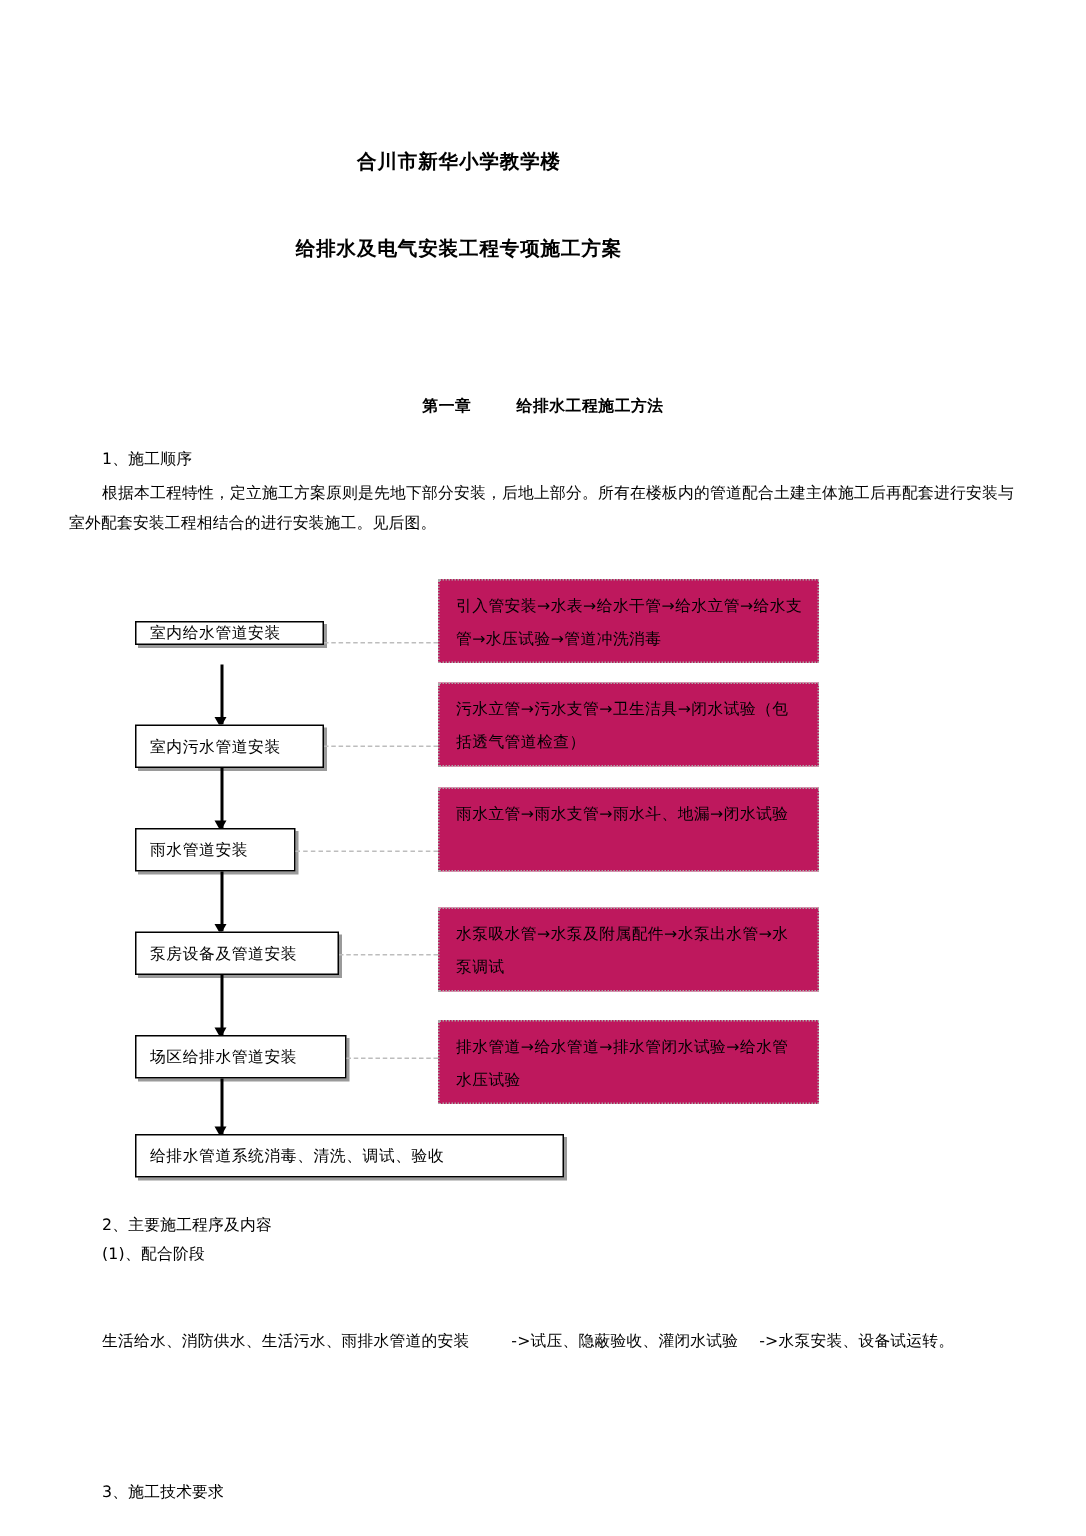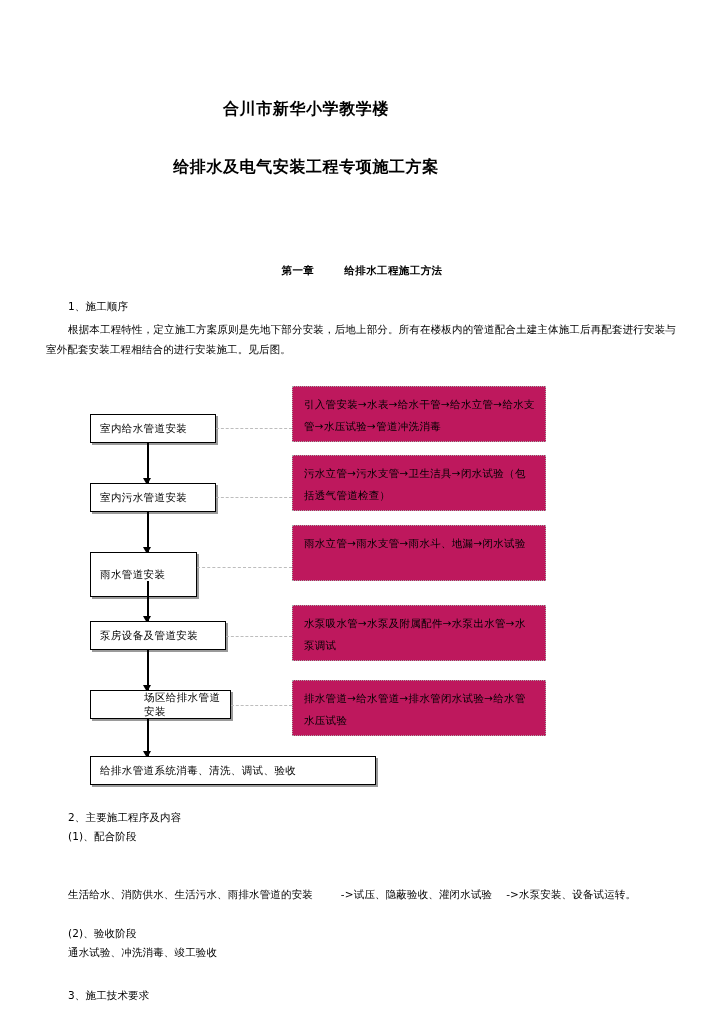--- a/index.html
+++ b/index.html
@@ -21,21 +21,21 @@
     width: 724px;
     height: 1024px;
   }
 
   
   .doc-title {
     position: absolute;
     left: 0;
     width: 612px;
     text-align: center;
-    font-size: 16px;
+    font-size: 13px;
     font-weight: bold;
     letter-spacing: 0.6px;
   }
   #title1 { top: 99px; }
   #title2 { top: 157px; }
 
   .chapter-head {
     position: absolute;
     left: 0;
     top: 264px;
@@ -123,45 +123,45 @@
 
   <div class="chapter-head">
     <span>第一章</span>
     <span class="gap"></span>
     <span>给排水工程施工方法</span>
   </div>
 
   <div class="para" id="p-order-head">1、施工顺序</div>
   <div class="para" id="p-order-body">根据本工程特性，定立施工方案原则是先地下部分安装，后地上部分。所有在楼板内的管道配合土建主体施工后再配套进行安装与室外配套安装工程相结合的进行安装施工。见后图。</div>
 
-  <div class="flow-box" style="left:90px; top:414px; width:126px; height:29px;">
+  <div class="flow-box" style="left:90px; top:414px; width:126px; height:16px;">
     <span>室内给水管道安装</span>
   </div>
   <div class="arrow-line" style="left:147px; top:443px; height:40px;"></div>
   <div class="arrow-head" style="left:143px; top:478px;"></div>
 
   <div class="flow-box" style="left:90px; top:483px; width:126px; height:29px;">
     <span>室内污水管道安装</span>
   </div>
   <div class="arrow-line" style="left:147px; top:512px; height:40px;"></div>
   <div class="arrow-head" style="left:143px; top:547px;"></div>
 
-  <div class="flow-box" style="left:90px; top:552px; width:107px; height:45px;">
+  <div class="flow-box" style="left:90px; top:552px; width:107px; height:29px;">
     <span>雨水管道安装</span>
   </div>
   <div class="arrow-line" style="left:147px; top:581px; height:40px;"></div>
   <div class="arrow-head" style="left:143px; top:616px;"></div>
 
   <div class="flow-box" style="left:90px; top:621px; width:136px; height:29px;">
     <span>泵房设备及管道安装</span>
   </div>
   <div class="arrow-line" style="left:147px; top:650px; height:40px;"></div>
   <div class="arrow-head" style="left:143px; top:685px;"></div>
 
-  <div class="flow-box" style="left:90px; top:690px; width:141px; height:29px;padding-left:44px;">
+  <div class="flow-box" style="left:90px; top:690px; width:141px; height:29px;">
     <span>场区给排水管道安装</span>
   </div>
   <div class="arrow-line" style="left:147px; top:719px; height:37px;"></div>
   <div class="arrow-head" style="left:143px; top:751px;"></div>
 
   <div class="flow-box" style="left:90px; top:756px; width:286px; height:29px;">
     <span>给排水管道系统消毒、清洗、调试、验收</span>
   </div>
 
   <div class="dash-conn" style="left:216px; top:428px; width:76px;"></div>
@@ -186,17 +186,15 @@
     <span>水泵吸水管→水泵及附属配件→水泵出水管→水泵调试</span>
   </div>
 
   <div class="ann-box" style="left:292px; top:680px; width:254px; height:56px;">
     <span>排水管道→给水管道→排水管闭水试验→给水管水压试验</span>
   </div>
 
   <div class="para" id="p-sec2-head">2、主要施工程序及内容</div>
   <div class="para" id="p-sec2-sub1">(1)、配合阶段</div>
   <div class="para" id="p-sec2-body2">生活给水、消防供水、生活污水、雨排水管道的安装        -&gt;试压、隐蔽验收、灌闭水试验    -&gt;水泵安装、设备试运转。</div>
-  <div class="para" id="p-sec2-sub2">(2)、验收阶段</div>
-  <div class="para" id="p-sec2-body3">通水试验、冲洗消毒、竣工验收</div>
   <div class="para" id="p-sec3-head">3、施工技术要求</div>
 
 </div>
 
 </body></html>

